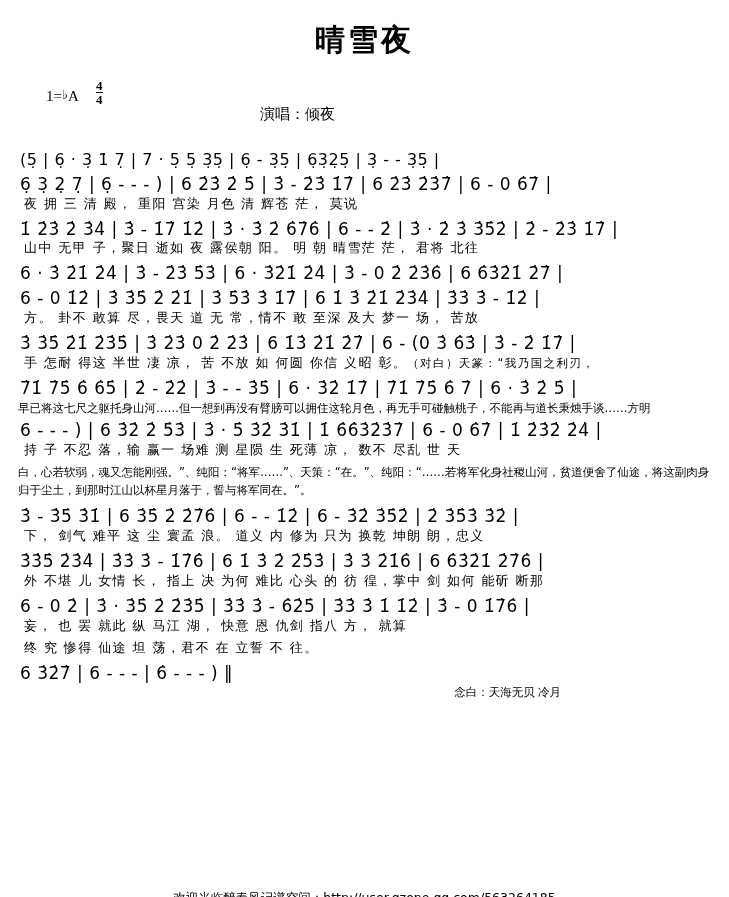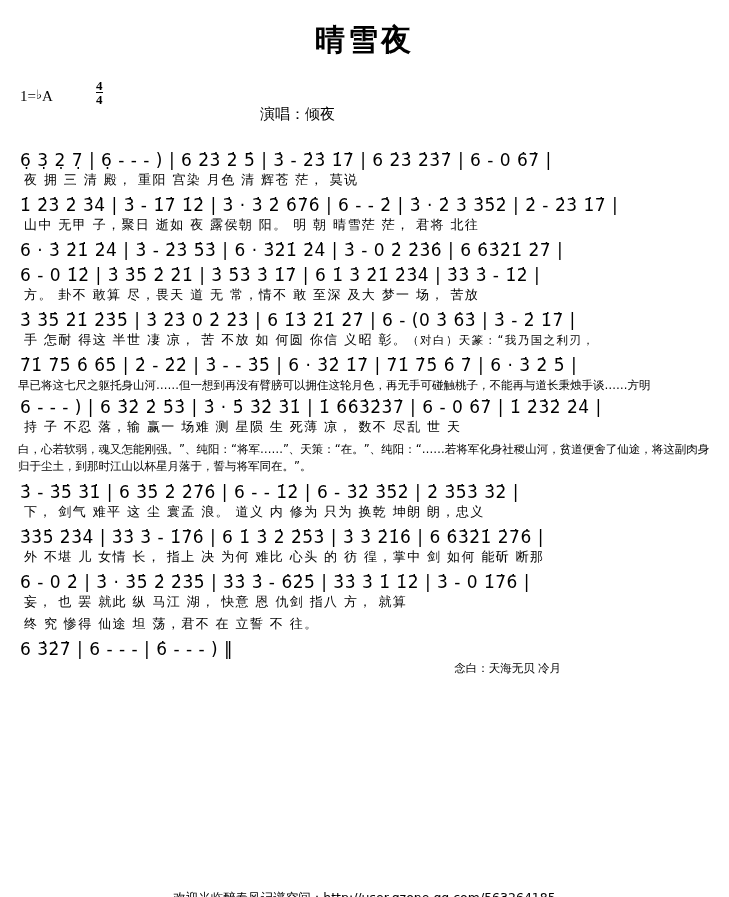--- a/index.html
+++ b/index.html
@@ -27,21 +27,21 @@
     font-size: 30px;
     letter-spacing: 3px;
     margin: 20px 0 4px 0;
   }
   .head-row {
     position: relative;
     height: 84px;
   }
   .key-sig {
     position: absolute;
-    left: 20px; top: 22px;
+    left: 46px; top: 22px;
     font-size: 15px;
     font-family: "Liberation Serif", serif;
   }
   .key-sig .flat { font-size: 13px; vertical-align: 2px; }
   .time-sig {
     position: absolute;
     left: 96px; top: 14px;
     font-size: 13px;
     line-height: 1.02;
     text-align: center;
@@ -128,20 +128,23 @@
     </div>
     <div class="time-sig">
       <div>4</div>
       <div style="border-top:1px solid #000;">4</div>
     </div>
     <div class="singer">演唱：倾夜</div>
   </div>
 
   <div class="system">
 
+    <div class="line">
+      <div class="notes intro">(5̣ | 6̣ · 3̣ 1̇ 7̣ | 7 · 5̣ 5̣ 3̣5̣ | 6̣ - 3̣5̣ | 6̣3̣2̣5̣ | 3̣ - - 3̣5̣ |</div>
+    </div>
 
     <div class="line">
       <div class="notes">6̣ 3̣ 2̣ 7̣ | 6̣ - - - ) | 6 2̇3̇ 2̇ 5̇ | 3̇ - 2̇3̇ 1̇7̇ | 6 2̇3̇ 2̇3̇7̇ | 6 - 0 6̇7̇ |</div>
       <div class="lyric">夜 拥 三 清 殿，    重阳 宫染  月色  清 辉苍    茫，     莫说</div>
     </div>
 
     <div class="line">
       <div class="notes">1̇ 2̇3̇ 2̇ 3̇4̇ | 3̇ - 1̇7̇ 1̇2̇ | 3̇ · 3̇ 2̇ 6̇7̇6̇ | 6 - - 2̇ | 3̇ · 2̇ 3̇ 3̇5̇2̇ | 2̇ - 2̇3̇ 1̇7̇ |</div>
       <div class="lyric">山中  无甲     子，聚日 逝如   夜 露侯朝      阳。      明 朝 晴雪茫     茫，  君将 北往</div>
     </div>

